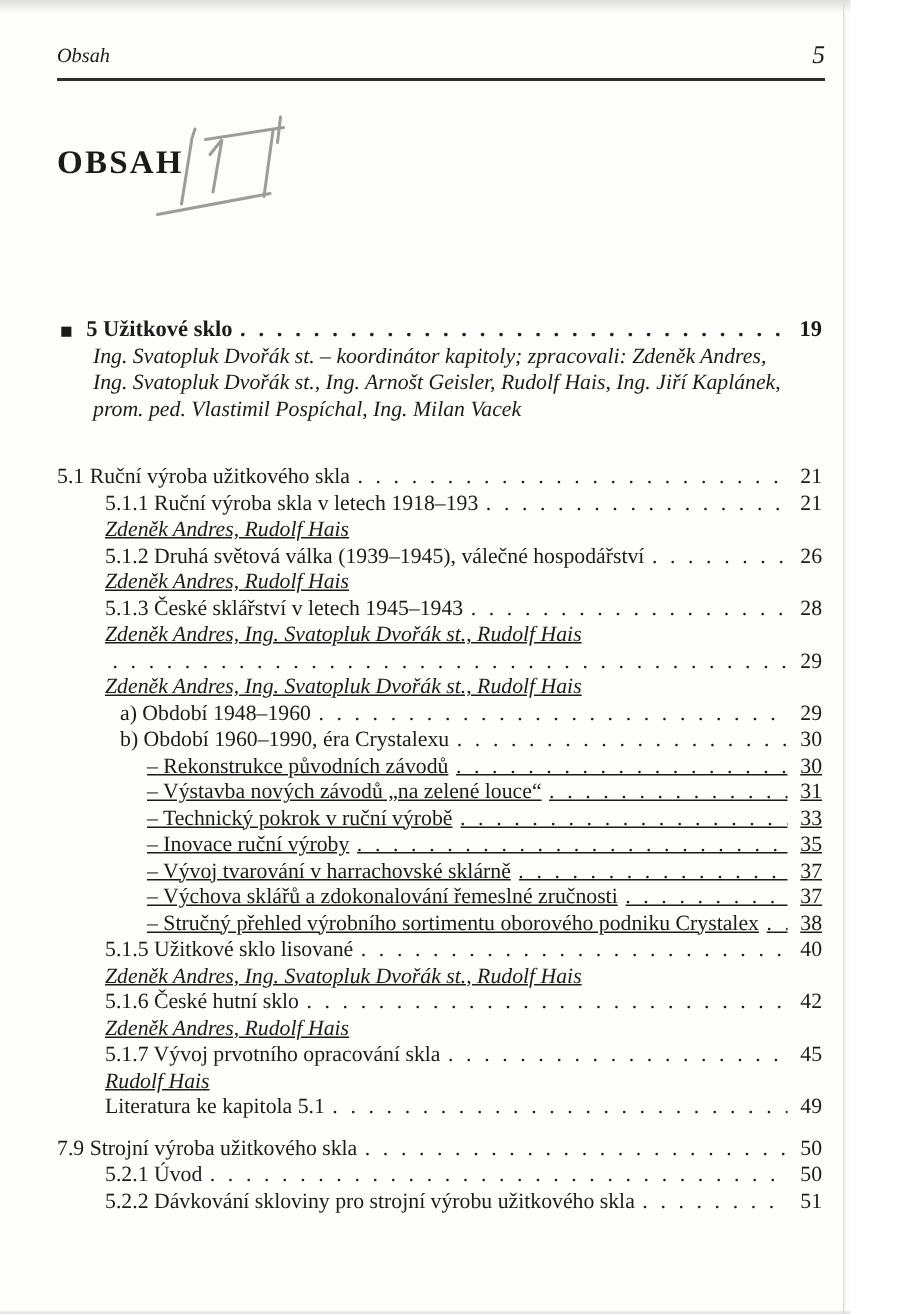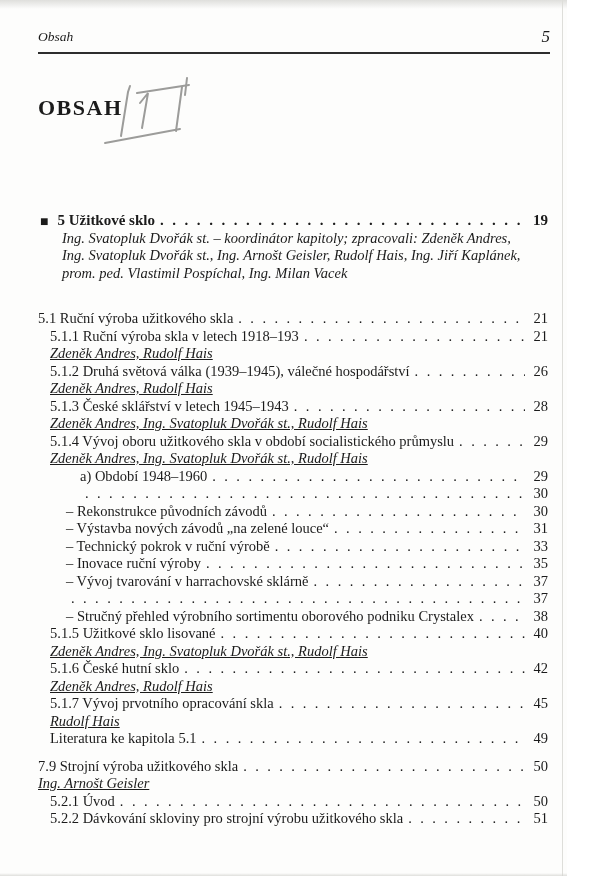--- a/index.html
+++ b/index.html
@@ -36,23 +36,23 @@
 
   .toc { position:absolute; top:212px; left:38px; width:510px; font-size:14.5px; line-height:17.5px; }
   .row { display:flex; align-items:baseline; }
   .row .title { white-space:nowrap; }
   .row.chapter { font-weight:bold; font-size:15px; }
   .bullet { display:inline-block; margin:0 9px 0 2px; font-size:14px; transform:translateY(1px); }
   .ind-c  { margin-left:0; }
   .ind-ca { margin-left:24px; }
   .ind-ca .title { font-style:italic; font-weight:normal; white-space:nowrap; }
   .ind-0 { margin-left:0; }
-  .ind-1 { margin-left:12px; }
+  .ind-1 { margin-left:32px; }
   .ind-2 { margin-left:42px; }
-  .ind-3 { margin-left:28px; }
+  .ind-3 { margin-left:60px;text-decoration:underline; }
   .row.author .title { font-style:italic;text-decoration:underline; }
   .gap-lg { margin-top:28px; }
   .gap-sm { margin-top:10px; }
   .dots { flex:1 1 auto; overflow:hidden; white-space:nowrap; letter-spacing:2.4px; margin-left:5px; min-width:10px; }
   .num  { margin-left:5px; flex:none; min-width:18px; text-align:right; }
 </style>
 </head>
 <body>
 
 <div class="page">
@@ -115,33 +115,33 @@
       </div>
       <div class="row ind-1">
         <span class="title">5.1.3 České sklářství v letech 1945–1943</span>
         <span class="dots">. . . . . . . . . . . . . . . . . . . . . . . . . . . . . . . . . . . . . . . . . . . . . . . . . . . . . . . . . . . . . . . . . . . . . . . . . . . . . . . . . . . . . . . . . . </span>
         <span class="num">28</span>
       </div>
       <div class="row ind-1 author">
         <span class="title">Zdeněk Andres, Ing. Svatopluk Dvořák st., Rudolf Hais</span>
       </div>
       <div class="row ind-1">
-        <span class="title">5.1.4 Vývoj oboru užitkového skla v období socialistického průmyslu</span>
         <span class="dots">. . . . . . . . . . . . . . . . . . . . . . . . . . . . . . . . . . . . . . . . . . . . . . . . . . . . . . . . . . . . . . . . . . . . . . . . . . . . . . . . . . . . . . . . . . </span>
         <span class="num">29</span>
       </div>
       <div class="row ind-1 author">
         <span class="title">Zdeněk Andres, Ing. Svatopluk Dvořák st., Rudolf Hais</span>
       </div>
       <div class="row ind-2">
         <span class="title">a) Období 1948–1960</span>
         <span class="dots">. . . . . . . . . . . . . . . . . . . . . . . . . . . . . . . . . . . . . . . . . . . . . . . . . . . . . . . . . . . . . . . . . . . . . . . . . . . . . . . . . . . . . . . . . . </span>
         <span class="num">29</span>
       </div>
       <div class="row ind-2">
+        <span class="title">b) Období 1960–1990, éra Crystalexu</span>
         <span class="dots">. . . . . . . . . . . . . . . . . . . . . . . . . . . . . . . . . . . . . . . . . . . . . . . . . . . . . . . . . . . . . . . . . . . . . . . . . . . . . . . . . . . . . . . . . . </span>
         <span class="num">30</span>
       </div>
       <div class="row ind-3">
         <span class="title">– Rekonstrukce původních závodů</span>
         <span class="dots">. . . . . . . . . . . . . . . . . . . . . . . . . . . . . . . . . . . . . . . . . . . . . . . . . . . . . . . . . . . . . . . . . . . . . . . . . . . . . . . . . . . . . . . . . . </span>
         <span class="num">30</span>
       </div>
       <div class="row ind-3">
         <span class="title">– Výstavba nových závodů „na zelené louce“</span>
@@ -157,20 +157,21 @@
         <span class="title">– Inovace ruční výroby</span>
         <span class="dots">. . . . . . . . . . . . . . . . . . . . . . . . . . . . . . . . . . . . . . . . . . . . . . . . . . . . . . . . . . . . . . . . . . . . . . . . . . . . . . . . . . . . . . . . . . </span>
         <span class="num">35</span>
       </div>
       <div class="row ind-3">
         <span class="title">– Vývoj tvarování v harrachovské sklárně</span>
         <span class="dots">. . . . . . . . . . . . . . . . . . . . . . . . . . . . . . . . . . . . . . . . . . . . . . . . . . . . . . . . . . . . . . . . . . . . . . . . . . . . . . . . . . . . . . . . . . </span>
         <span class="num">37</span>
       </div>
       <div class="row ind-3">
+        <span class="title">– Výchova sklářů a zdokonalování řemeslné zručnosti</span>
         <span class="dots">. . . . . . . . . . . . . . . . . . . . . . . . . . . . . . . . . . . . . . . . . . . . . . . . . . . . . . . . . . . . . . . . . . . . . . . . . . . . . . . . . . . . . . . . . . </span>
         <span class="num">37</span>
       </div>
       <div class="row ind-3">
         <span class="title">– Stručný přehled výrobního sortimentu oborového podniku Crystalex</span>
         <span class="dots">. . . . . . . . . . . . . . . . . . . . . . . . . . . . . . . . . . . . . . . . . . . . . . . . . . . . . . . . . . . . . . . . . . . . . . . . . . . . . . . . . . . . . . . . . . </span>
         <span class="num">38</span>
       </div>
       <div class="row ind-1">
         <span class="title">5.1.5 Užitkové sklo lisované</span>
@@ -199,23 +200,20 @@
       <div class="row ind-1">
         <span class="title">Literatura ke kapitola 5.1</span>
         <span class="dots">. . . . . . . . . . . . . . . . . . . . . . . . . . . . . . . . . . . . . . . . . . . . . . . . . . . . . . . . . . . . . . . . . . . . . . . . . . . . . . . . . . . . . . . . . . </span>
         <span class="num">49</span>
       </div>
       <div class="row ind-0 gap-sm">
         <span class="title">7.9 Strojní výroba užitkového skla</span>
         <span class="dots">. . . . . . . . . . . . . . . . . . . . . . . . . . . . . . . . . . . . . . . . . . . . . . . . . . . . . . . . . . . . . . . . . . . . . . . . . . . . . . . . . . . . . . . . . . </span>
         <span class="num">50</span>
       </div>
-      <div class="row ind-0 author">
-        <span class="title">Ing. Arnošt Geisler</span>
-      </div>
       <div class="row ind-1">
         <span class="title">5.2.1 Úvod</span>
         <span class="dots">. . . . . . . . . . . . . . . . . . . . . . . . . . . . . . . . . . . . . . . . . . . . . . . . . . . . . . . . . . . . . . . . . . . . . . . . . . . . . . . . . . . . . . . . . . </span>
         <span class="num">50</span>
       </div>
       <div class="row ind-1">
         <span class="title">5.2.2 Dávkování skloviny pro strojní výrobu užitkového skla</span>
         <span class="dots">. . . . . . . . . . . . . . . . . . . . . . . . . . . . . . . . . . . . . . . . . . . . . . . . . . . . . . . . . . . . . . . . . . . . . . . . . . . . . . . . . . . . . . . . . . </span>
         <span class="num">51</span>
       </div>

